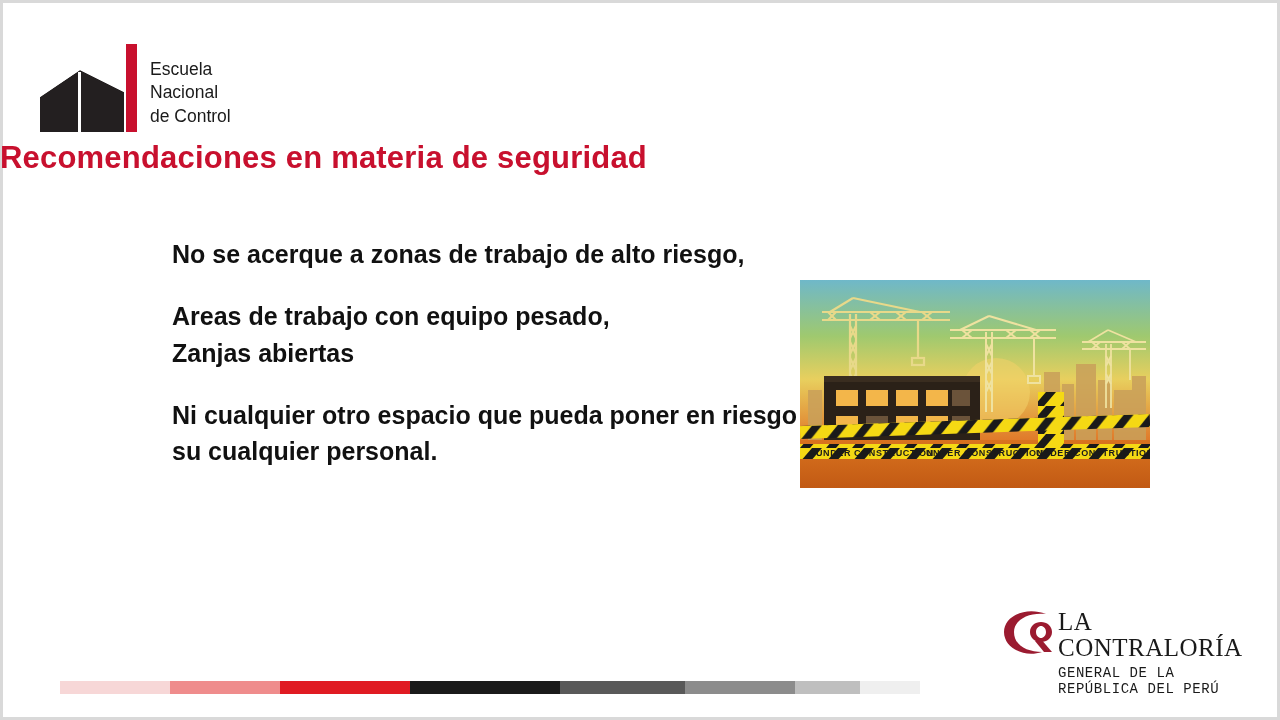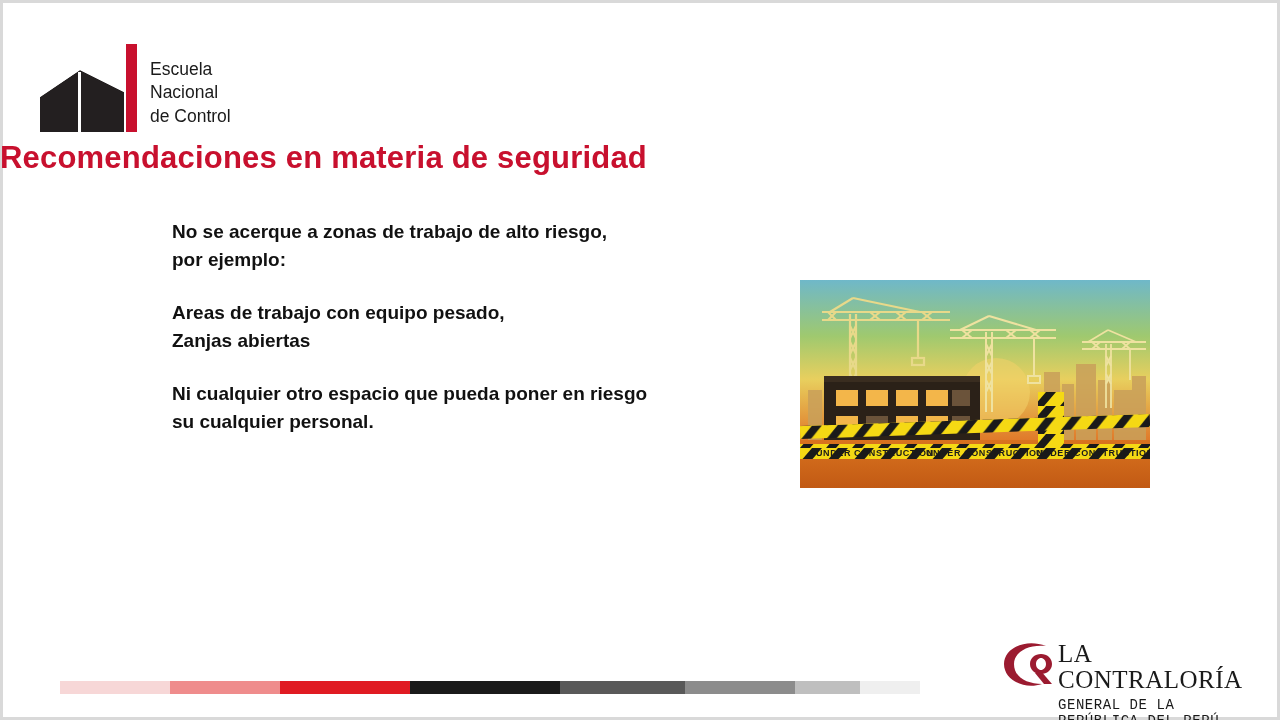--- a/index.html
+++ b/index.html
@@ -57,23 +57,23 @@
     font-weight: bold;
     color: #c8102e;
     letter-spacing: 0.2px;
     font-family: "Liberation Sans", sans-serif;
   }
 
   
   .body-text {
     position: absolute;
     left: 172px;
-    top: 218px;
+    top: 236px;
     width: 620px;
-    font-size: 19px;
+    font-size: 25px;
     font-weight: bold;
     color: #111111;
     line-height: 1.45;
     font-family: "Liberation Sans", sans-serif;
   }
   .para {
     margin: 0 0 26px 0;
   }
   .para:last-child { margin-bottom: 0; }
   .para .line { display: block; white-space: nowrap; }
@@ -88,21 +88,21 @@
     overflow: hidden;
     border: 0;
     background: #d946ef;
   }
   .photo svg { display: block; }
 
   
   .contraloria {
     position: absolute;
     right: 58px;
-    bottom: 32px;
+    bottom: 64px;
     width: 222px;
     height: 48px;
   }
   .contraloria-swirl {
     position: absolute;
     left: 0;
     top: 0;
     width: 56px;
     height: 48px;
   }
@@ -179,21 +179,20 @@
       <div>Nacional</div>
       <div>de Control</div>
     </div>
   </div>
 
   <div class="slide-title">Recomendaciones en materia de seguridad</div>
 
   <div class="body-text">
     <div class="para">
       <span class="line">No se acerque a zonas de trabajo de alto riesgo,</span>
-      <span class="line">por ejemplo:</span>
     </div>
     <div class="para">
       <span class="line">Areas de trabajo con equipo pesado,</span>
       <span class="line">Zanjas abiertas</span>
     </div>
     <div class="para">
       <span class="line">Ni cualquier otro espacio que pueda poner en riesgo</span>
       <span class="line">su cualquier personal.</span>
     </div>
   </div>

